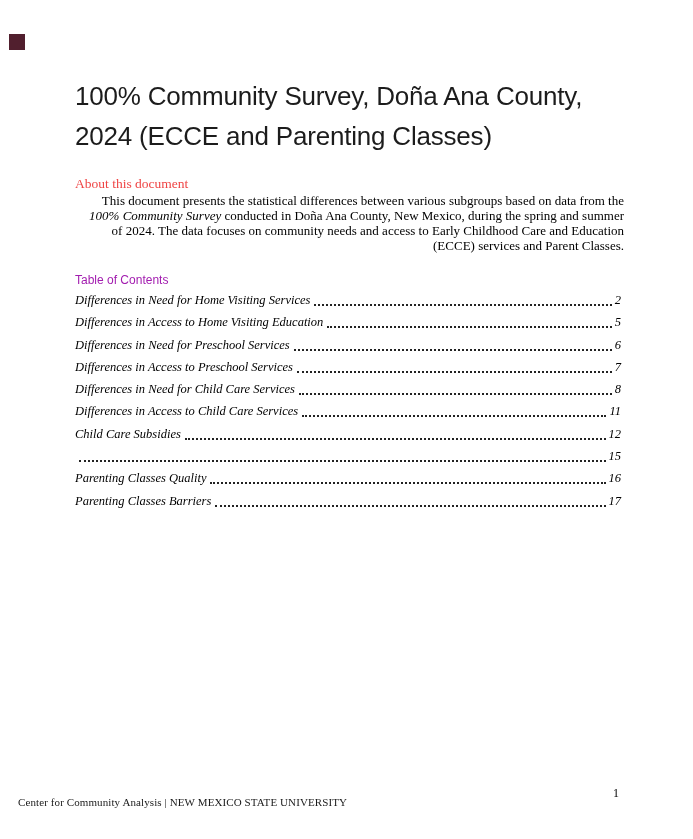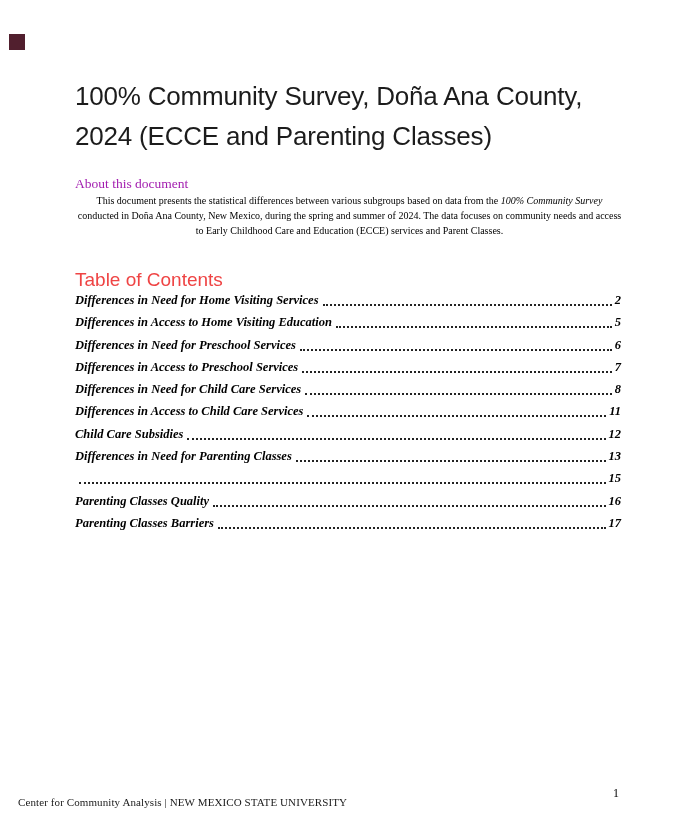--- a/index.html
+++ b/index.html
@@ -41,55 +41,55 @@
   .about {
     position: absolute;
     left: 75px;
     top: 176px;
     width: 549px;
   }
   .about-heading {
     font-family: "Liberation Serif", serif;
     font-size: 13.5px;
     line-height: 16px;
-    color: #a21caf;
+    color: #ef4444;
   }
   .about-body {
     margin-top: 1px;
-    font-size: 10px;
+    font-size: 13px;
     line-height: 15px;
     color: #000000;
-    text-align: center;
+    text-align: right;
   }
   .about-body .italic { font-style: italic; }
 
   
   .toc-heading {
     position: absolute;
     left: 75px;
     top: 270px;
     font-family: "Liberation Sans", sans-serif;
     font-weight: 500;
-    font-size: 19px;
+    font-size: 12px;
     line-height: 20px;
-    color: #ef4444;
+    color: #a21caf;
   }
   .toc-list {
     position: absolute;
     left: 75px;
     top: 294px;
     width: 546px;
   }
   .toc-row {
     display: flex;
     align-items: flex-end;
     height: 14px;
     margin-bottom: 8.3px;
     font-size: 12.5px;
-    font-weight: bold;
+    font-weight: normal;
     font-style: italic;
     cursor: pointer;
     justify-content: flex-end;
   }
   .toc-label { white-space: nowrap; }
   .toc-leader {
     flex: 1;
     height: 0;
     border-bottom: 2px dotted #222222;
     margin: 0 3px 2px 4px;
@@ -169,25 +169,20 @@
     <span class="toc-leader"></span>
     <span class="toc-page">11</span>
   </div>
 
   <div class="toc-row">
     <span class="toc-label">Child Care Subsidies</span>
     <span class="toc-leader"></span>
     <span class="toc-page">12</span>
   </div>
 
-  <div class="toc-row">
-    <span class="toc-label">Differences in Need for Parenting Classes</span>
-    <span class="toc-leader"></span>
-    <span class="toc-page">13</span>
-  </div>
 
   <div class="toc-row">
     <span class="toc-leader"></span>
     <span class="toc-page">15</span>
   </div>
 
   <div class="toc-row">
     <span class="toc-label">Parenting Classes Quality</span>
     <span class="toc-leader"></span>
     <span class="toc-page">16</span>

